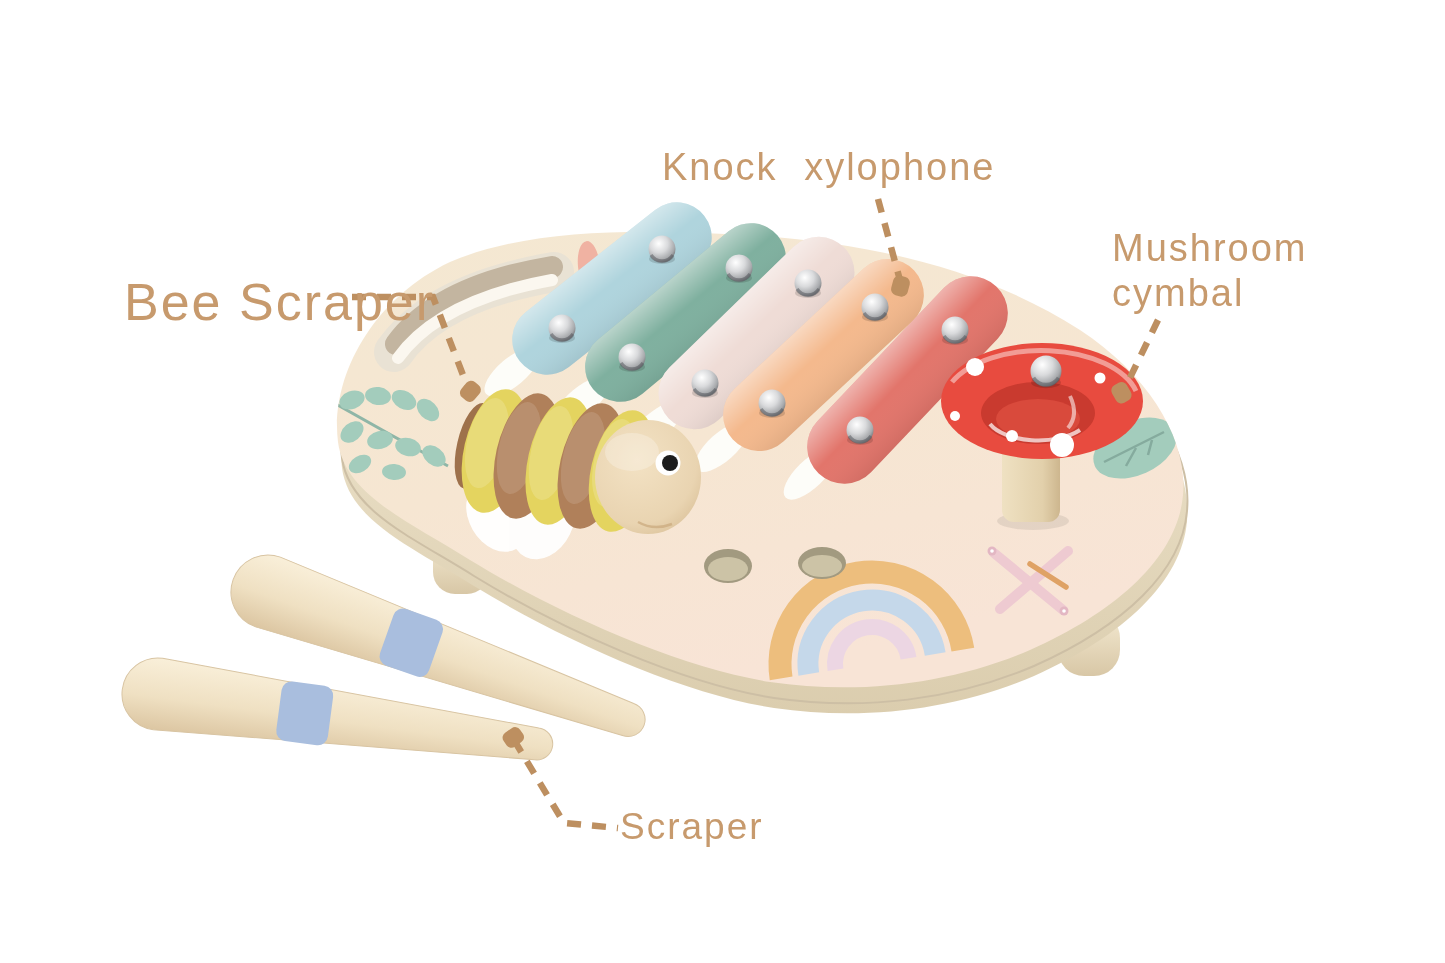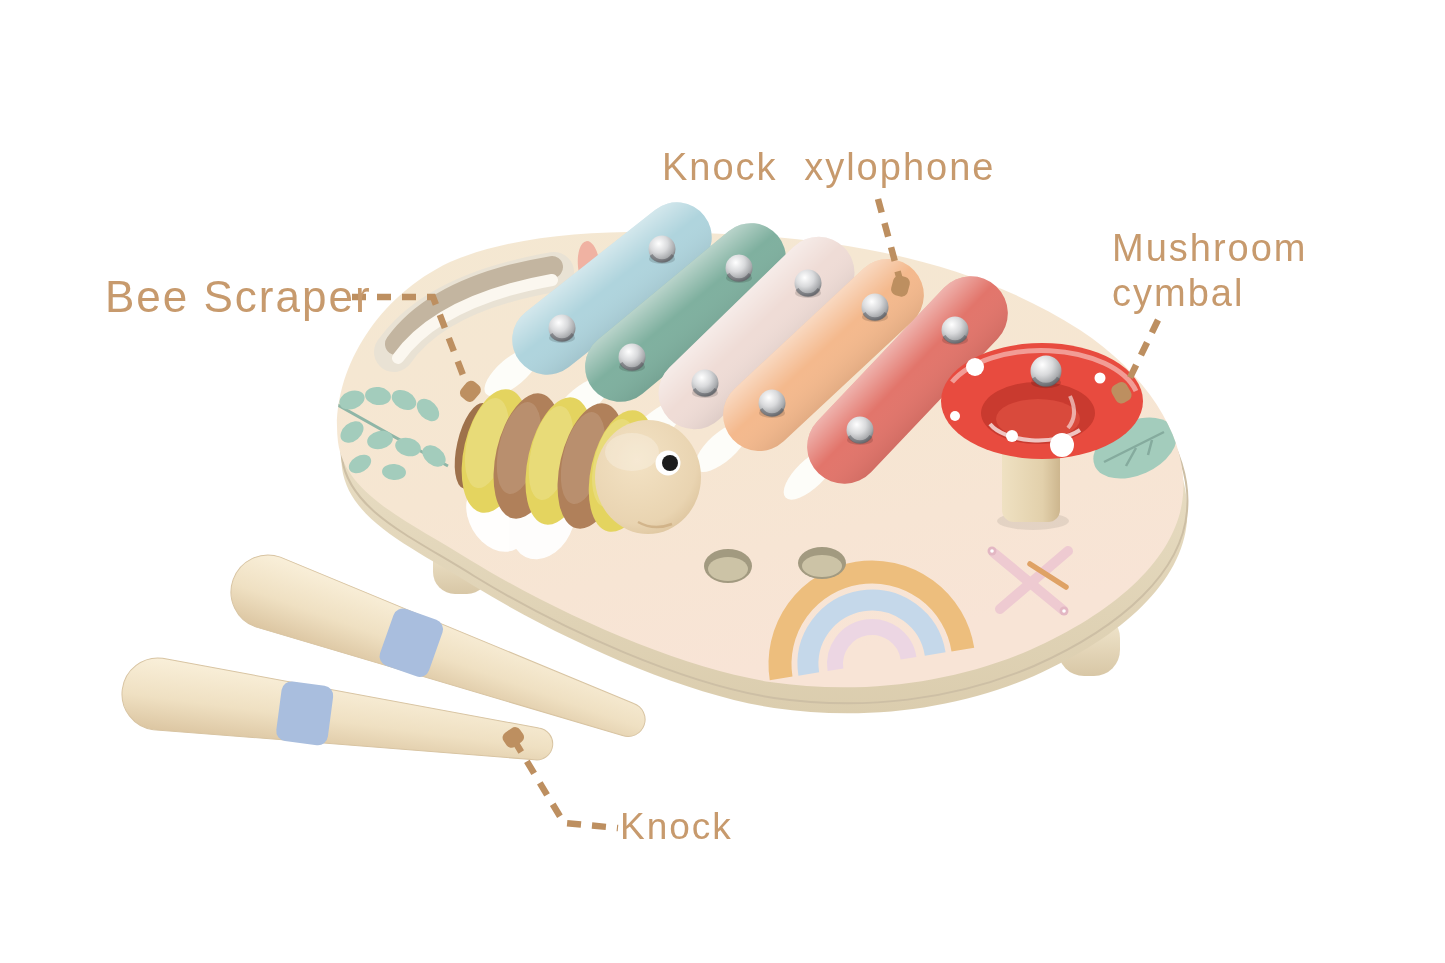--- a/index.html
+++ b/index.html
@@ -1,21 +1,21 @@
 <!DOCTYPE html>
 <html><head>
 <meta charset="utf-8">
 <style>
   html,body{margin:0;padding:0;background:#ffffff;}
   .stage{position:relative;width:1445px;height:963px;background:#ffffff;overflow:hidden;
          font-family:"Liberation Sans","DejaVu Sans",sans-serif;border-radius:16px;}
   .stage svg{position:absolute;left:0;top:0;}
   .lbl{position:absolute;color:#c79a6d;font-size:38px;letter-spacing:2px;white-space:nowrap;}
   #lbl-knock{left:662px;top:146px;word-spacing:14px;}
-  #lbl-bee{left:105px;top:272px;font-size:44px;}
+  #lbl-bee{left:124px;top:272px;font-size:52px;}
   #lbl-mushroom{left:1112px;top:226px;width:215px;line-height:1.18;white-space:normal;}
   #lbl-sticks{left:620px;top:806px;font-size:37px;}
 </style>
 </head>
 <body>
 
 <div class="stage">
 
 <svg width="1445" height="963" viewBox="0 0 1445 963">
   <defs>
@@ -268,15 +268,15 @@
     <rect x="892" y="276" width="17" height="20" rx="6" transform="rotate(15 900 286)" fill="#bd8f60"></rect>
     <rect x="462" y="381" width="17" height="20" rx="6" transform="rotate(40 470 391)" fill="#bd8f60"></rect>
     <rect x="1113" y="383" width="17" height="20" rx="6" transform="rotate(-30 1121 393)" fill="#bd8f60"></rect>
     <rect x="505" y="727" width="17" height="20" rx="6" transform="rotate(55 513 737)" fill="#bd8f60"></rect>
   </g>
 </svg>
 
 <div class="lbl" id="lbl-knock">Knock xylophone</div>
 <div class="lbl" id="lbl-bee">Bee Scraper</div>
 <div class="lbl" id="lbl-mushroom">Mushroom cymbal</div>
-<div class="lbl" id="lbl-sticks">Knock</div>
+<div class="lbl" id="lbl-sticks">Scraper</div>
 
 </div>
 
 </body></html>

